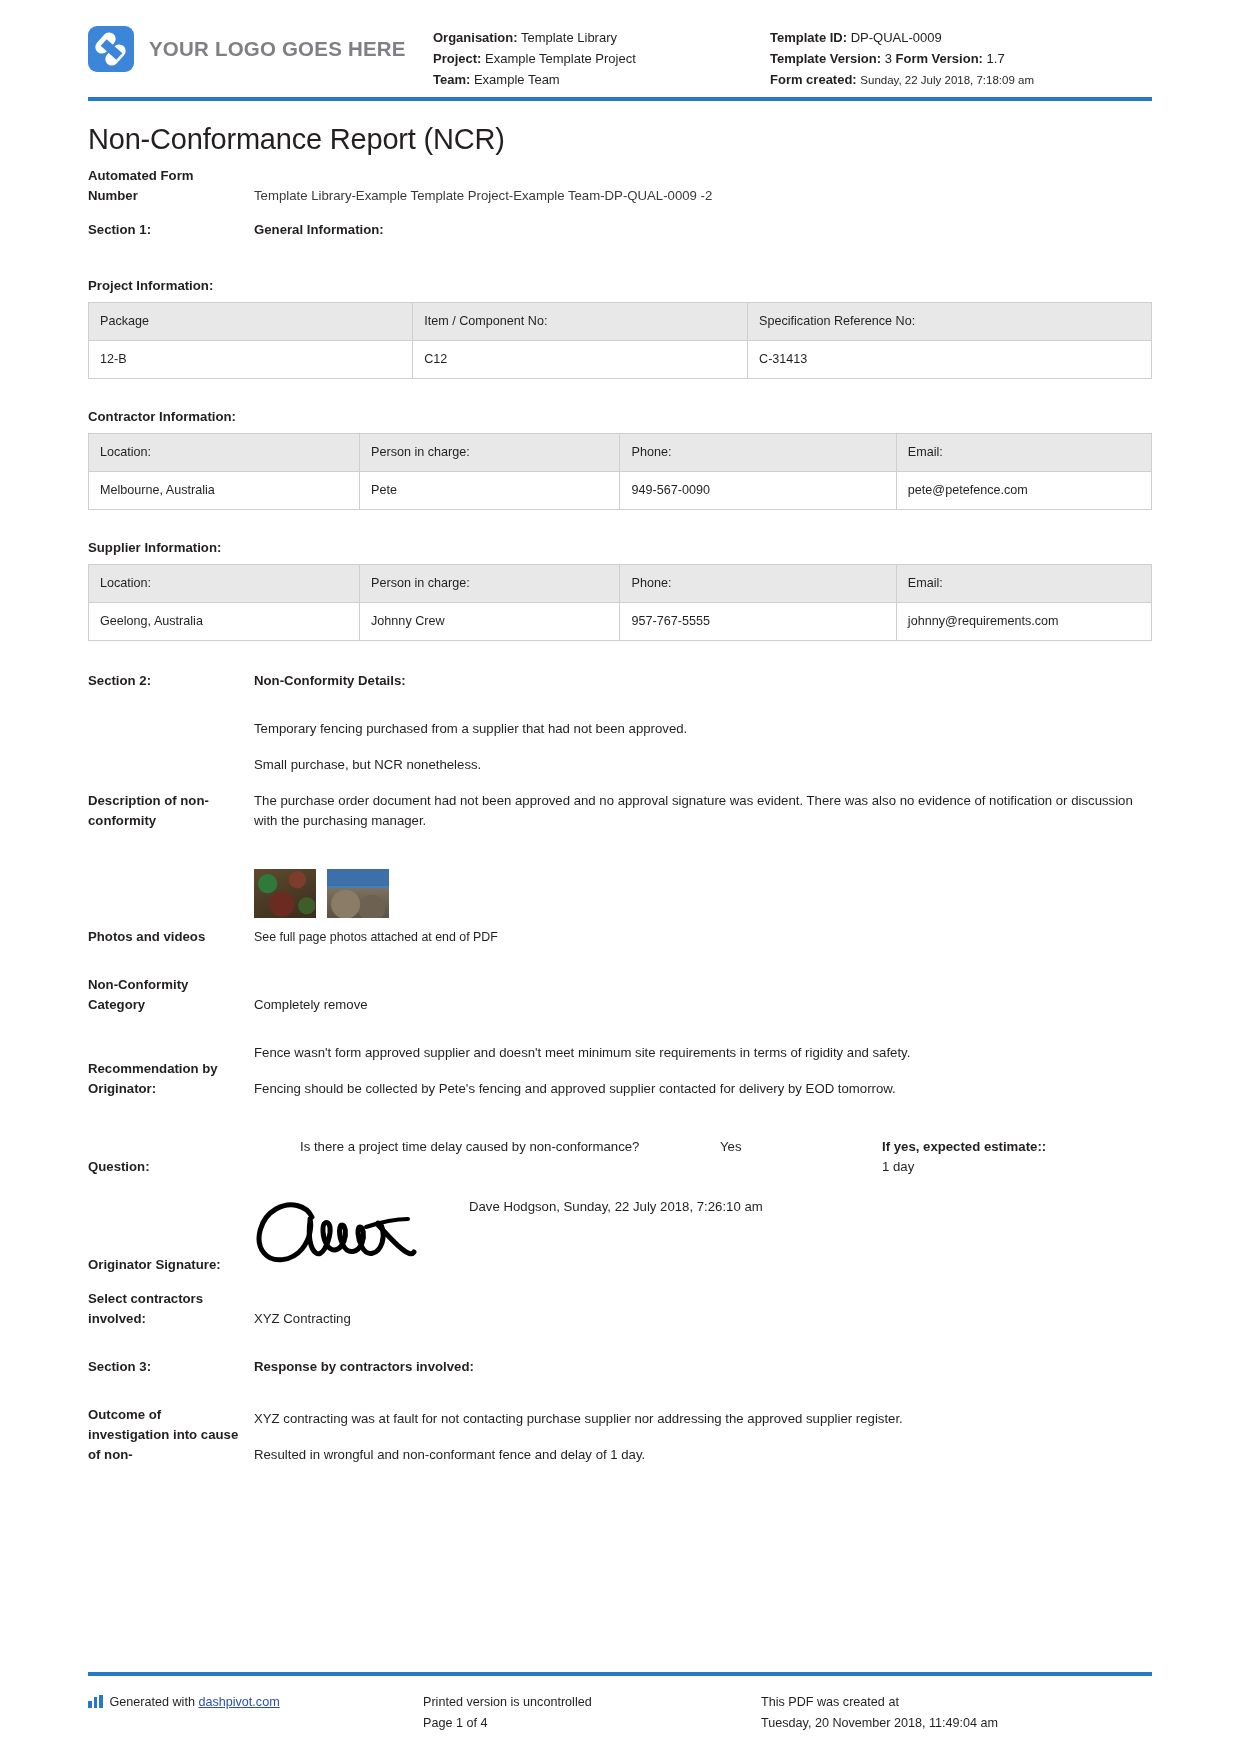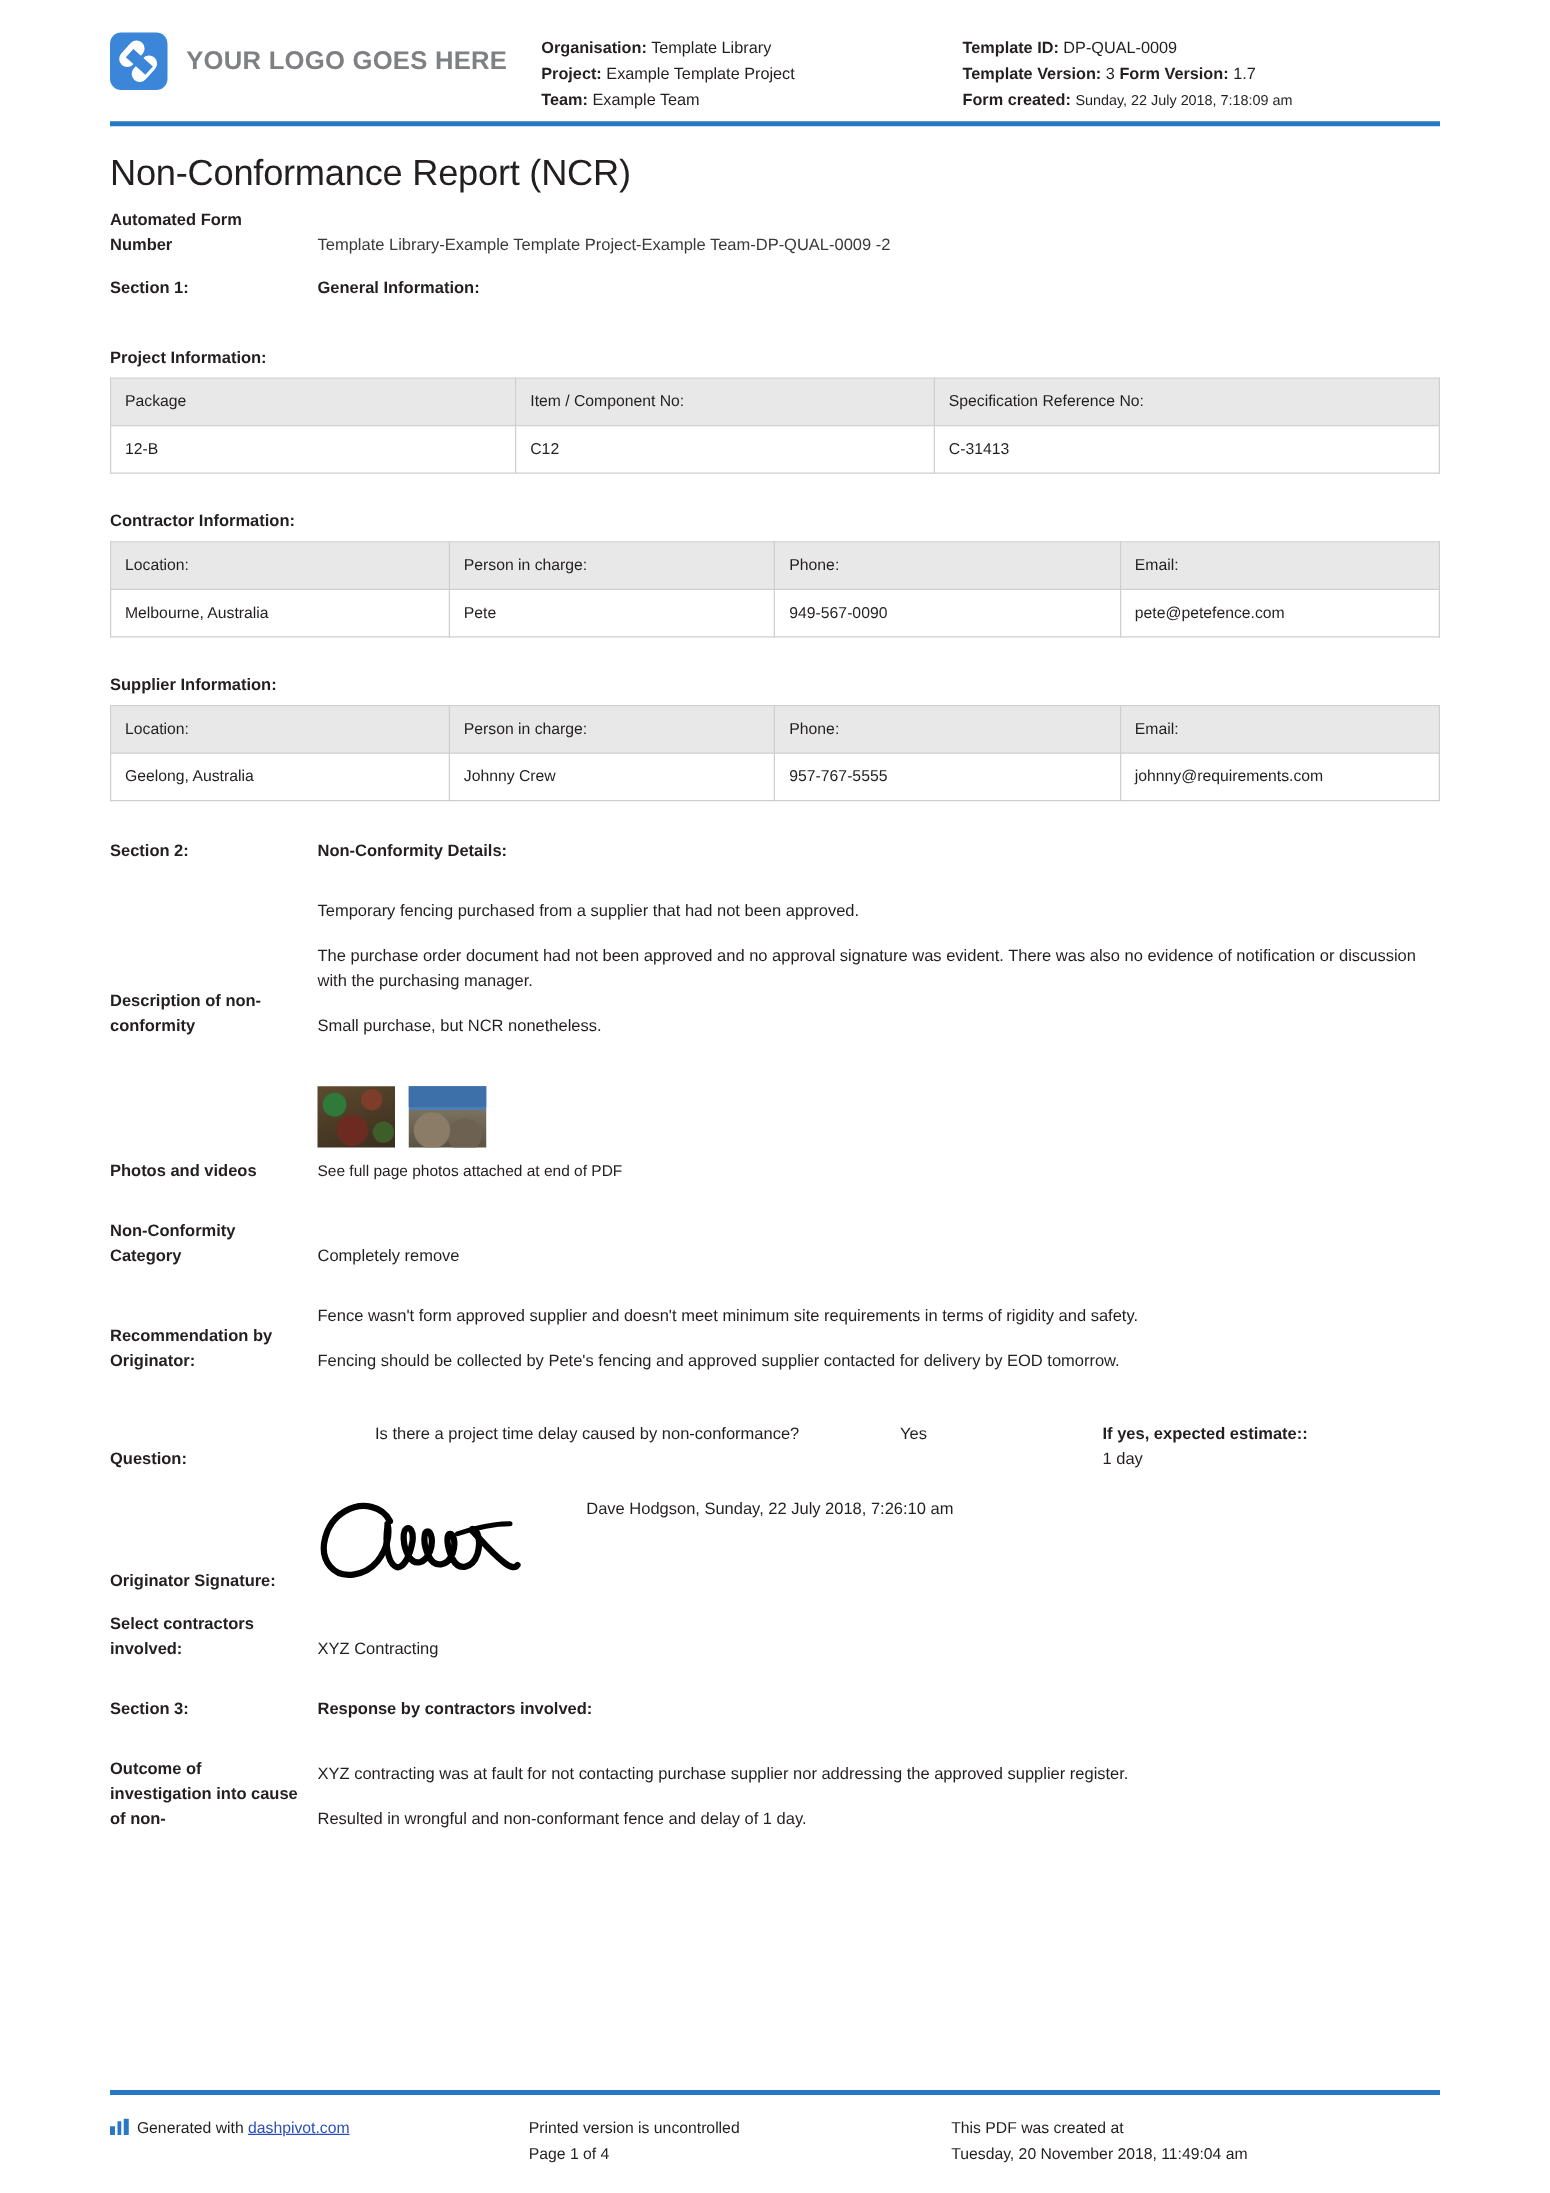--- a/index.html
+++ b/index.html
@@ -360,22 +360,22 @@
       <div class="lbl">Section 2:</div>
       <div class="val sec-head">Non-Conformity Details:</div>
     </div>
 
     <div class="gap-md"></div>
 
     <div class="row">
       <div class="lbl">Description of non-conformity</div>
       <div class="val">
         <p class="para">Temporary fencing purchased from a supplier that had not been approved.</p>
+        <p class="para">Small purchase, but NCR nonetheless.</p>
         <p class="para">The purchase order document had not been approved and no approval signature was evident. There was also no evidence of notification or discussion with the purchasing manager.</p>
-        <p class="para">Small purchase, but NCR nonetheless.</p>
       </div>
     </div>
 
     <div class="gap-lg"></div>
 
     <div class="row">
       <div class="lbl">Photos and videos</div>
       <div class="val">
         <div class="photos">
           <div class="photo a"></div>

